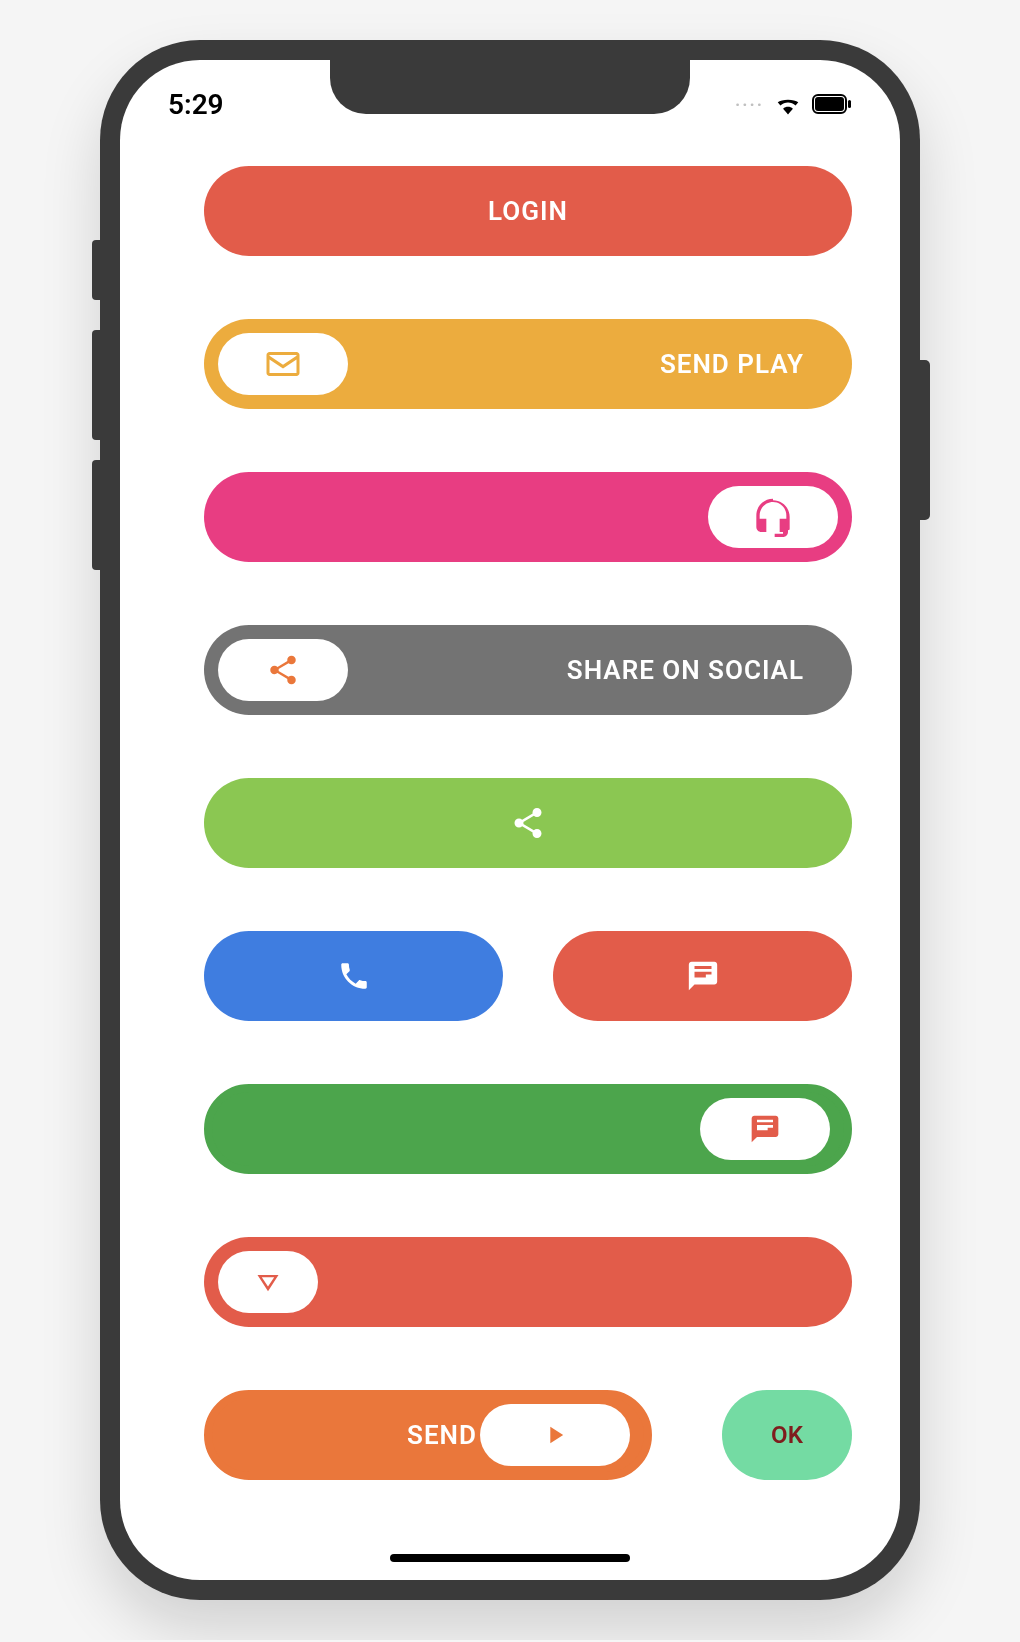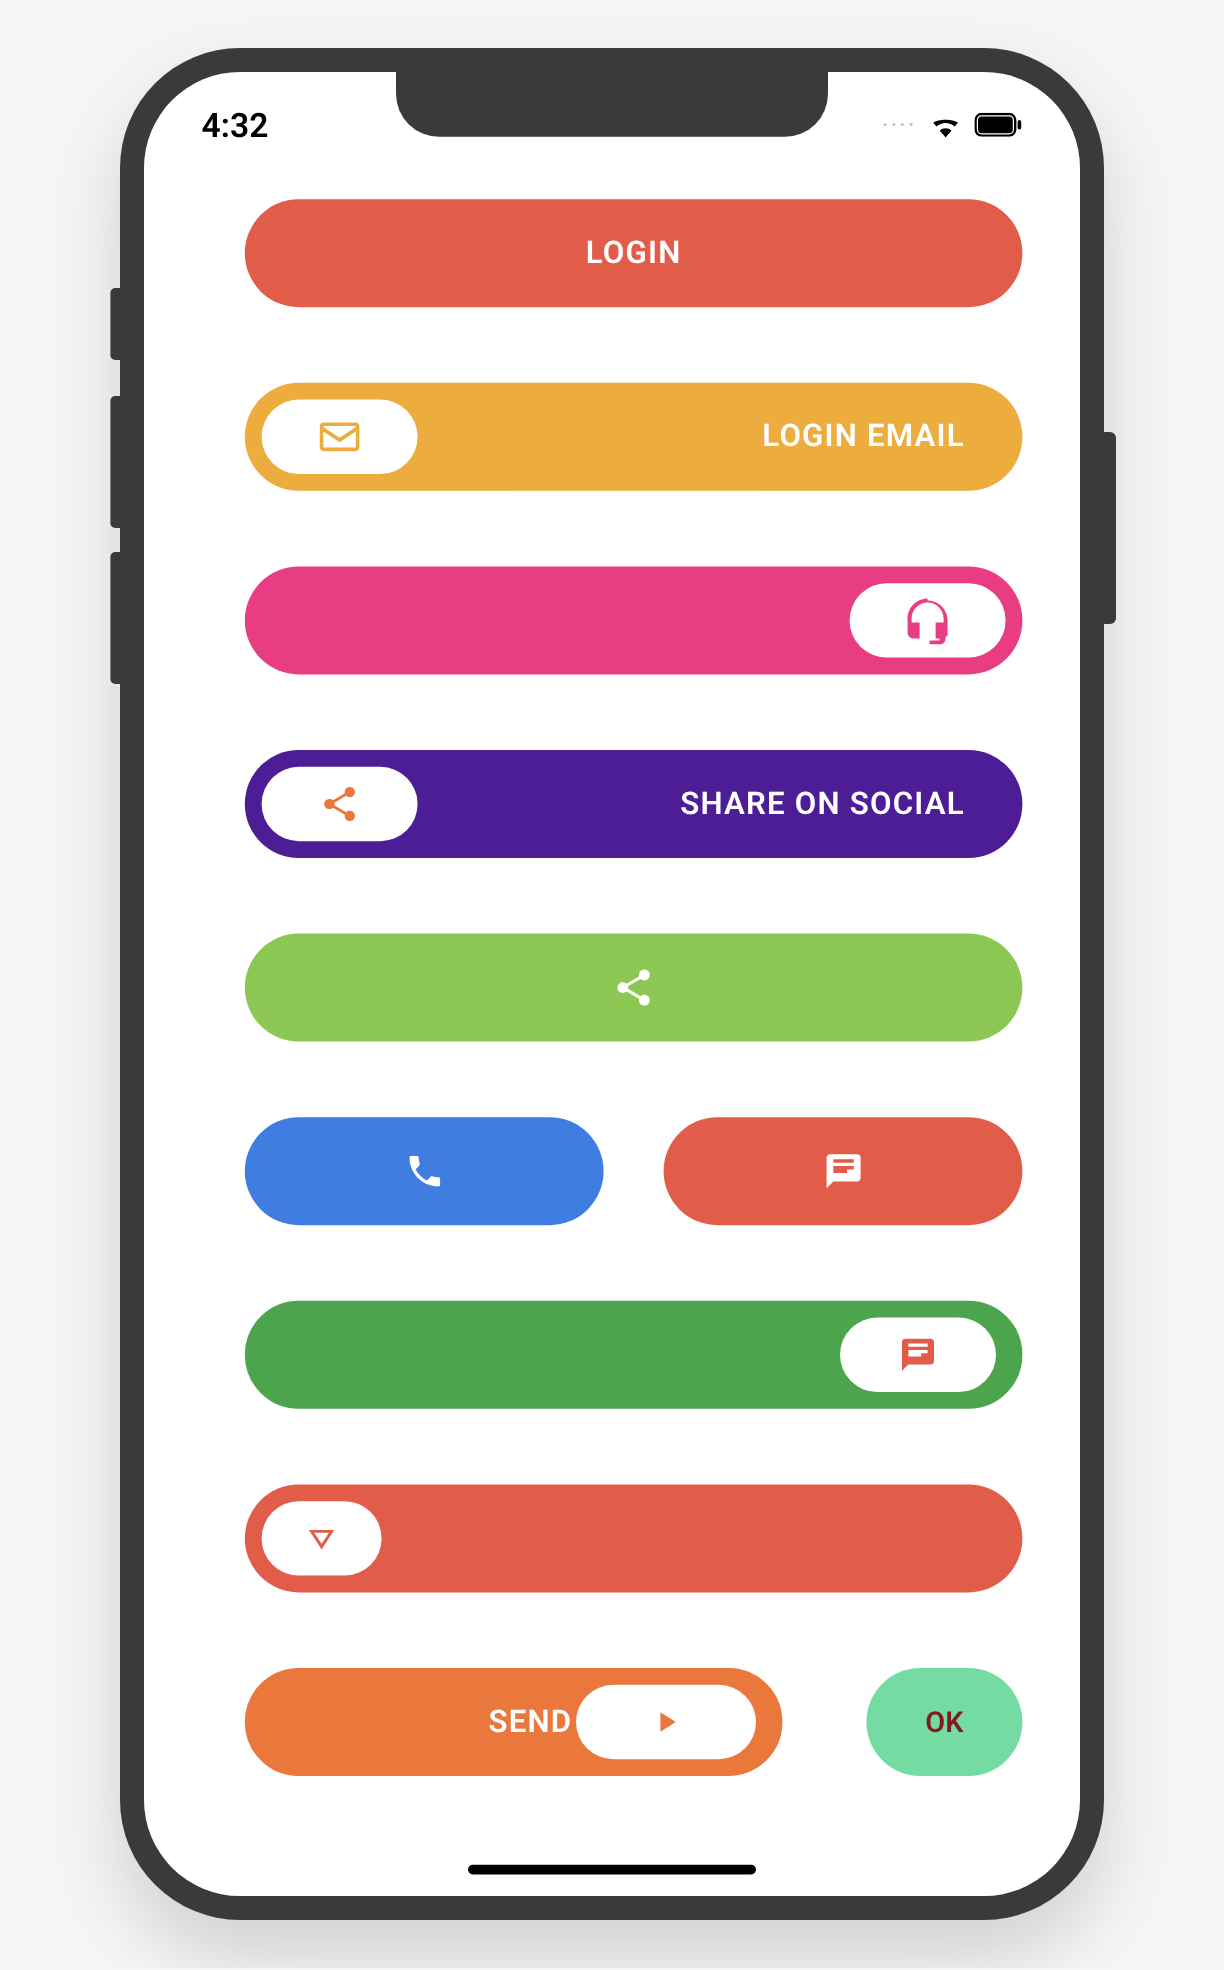--- a/index.html
+++ b/index.html
@@ -146,21 +146,21 @@
 </style>
 </head>
 <body>
 
 <div class="device">
   <div class="side-right"></div>
   <div class="screen">
     <div class="notch"></div>
 
     <div class="status-bar">
-      <span>4:32</span>
+      <span>5:29</span>
       <div class="status-right">
         <span class="dots">····</span>
         <span class="wifi-icon">
           <svg width="28" height="22" viewBox="0 0 24 18">
               <path fill="#000" d="M12 18l-3-3.7c1.7-1.6 4.3-1.6 6 0L12 18zM5.5 10.3l-2.3-2.8C6.5 4.6 17.5 4.6 20.8 7.5l-2.3 2.8c-3.6-3.4-9.4-3.4-13 0zm2.3 2.8c2.3-2.2 6.1-2.2 8.4 0l-2 2.4c-1.2-1.1-3.2-1.1-4.4 0l-2-2.4z"></path>
             </svg>
         </span>
         <span class="battery-icon">
           <svg width="40" height="20" viewBox="0 0 40 20">
               <rect x="1" y="1" width="33" height="18" rx="5" fill="none" stroke="#000" stroke-width="2"></rect>
@@ -178,34 +178,34 @@
       </div>
 
       <div id="btn-email" class="btn" style="background: rgb(236, 172, 62);">
         <span class="pill pill-left">
           <span>
             <svg width="36" height="30" viewBox="0 0 24 20">
                 <path id="mail-path" d="M3 2h18c1.1 0 2 .9 2 2v12c0 1.1-.9 2-2 2H3c-1.1 0-2-.9-2-2V4c0-1.1.9-2 2-2zm0 2v.5l9 6 9-6V4H3zm18 12V7l-9 6-9-6v9h18z" fill="#ecac3e"></path>
               </svg>
           </span>
         </span>
-        <span class="label-right">LOGIN EMAIL</span>
+        <span class="label-right">SEND PLAY</span>
       </div>
 
       <div id="btn-music" class="btn" style="background: rgb(232, 61, 130);">
         <span class="pill pill-right">
           <span>
             <svg width="40" height="40" viewBox="0 0 24 24">
                 <path id="headset-path" d="M12 1C6.5 1 2 5.5 2 11v7c0 1.7 1.3 3 3 3h3v-8H4v-2c0-4.4 3.6-8 8-8s8 3.6 8 8v2h-4v8h2v1h-5v2h5c1.7 0 3-1.3 3-3v-1c1.1 0 1-1 1-1v-7c0-5.5-4.5-10-10-10z" fill="#e83d82"></path>
               </svg>
           </span>
         </span>
       </div>
 
-      <div id="btn-share-social" class="btn" style="background: #4c1d95;">
+      <div id="btn-share-social" class="btn" style="background: #737373;">
         <span class="pill pill-left">
           <span>
             <svg width="34" height="34" viewBox="0 0 24 24">
                 <path id="share-path" d="M18 16c-.8 0-1.5.3-2.1.8l-7-4.1c.1-.2.1-.5.1-.7s0-.5-.1-.7l7-4.1c.6.5 1.3.8 2.1.8 1.7 0 3-1.3 3-3s-1.3-3-3-3-3 1.3-3 3c0 .2 0 .5.1.7l-7 4.1C7.5 9.3 6.8 9 6 9c-1.7 0-3 1.3-3 3s1.3 3 3 3c.8 0 1.5-.3 2.1-.8l7 4.1c-.1.2-.1.5-.1.7 0 1.7 1.3 3 3 3s3-1.3 3-3-1.3-3-3-3z" fill="#ea773b"></path>
               </svg>
           </span>
         </span>
         <span class="label-right">SHARE ON SOCIAL</span>
       </div>
 

